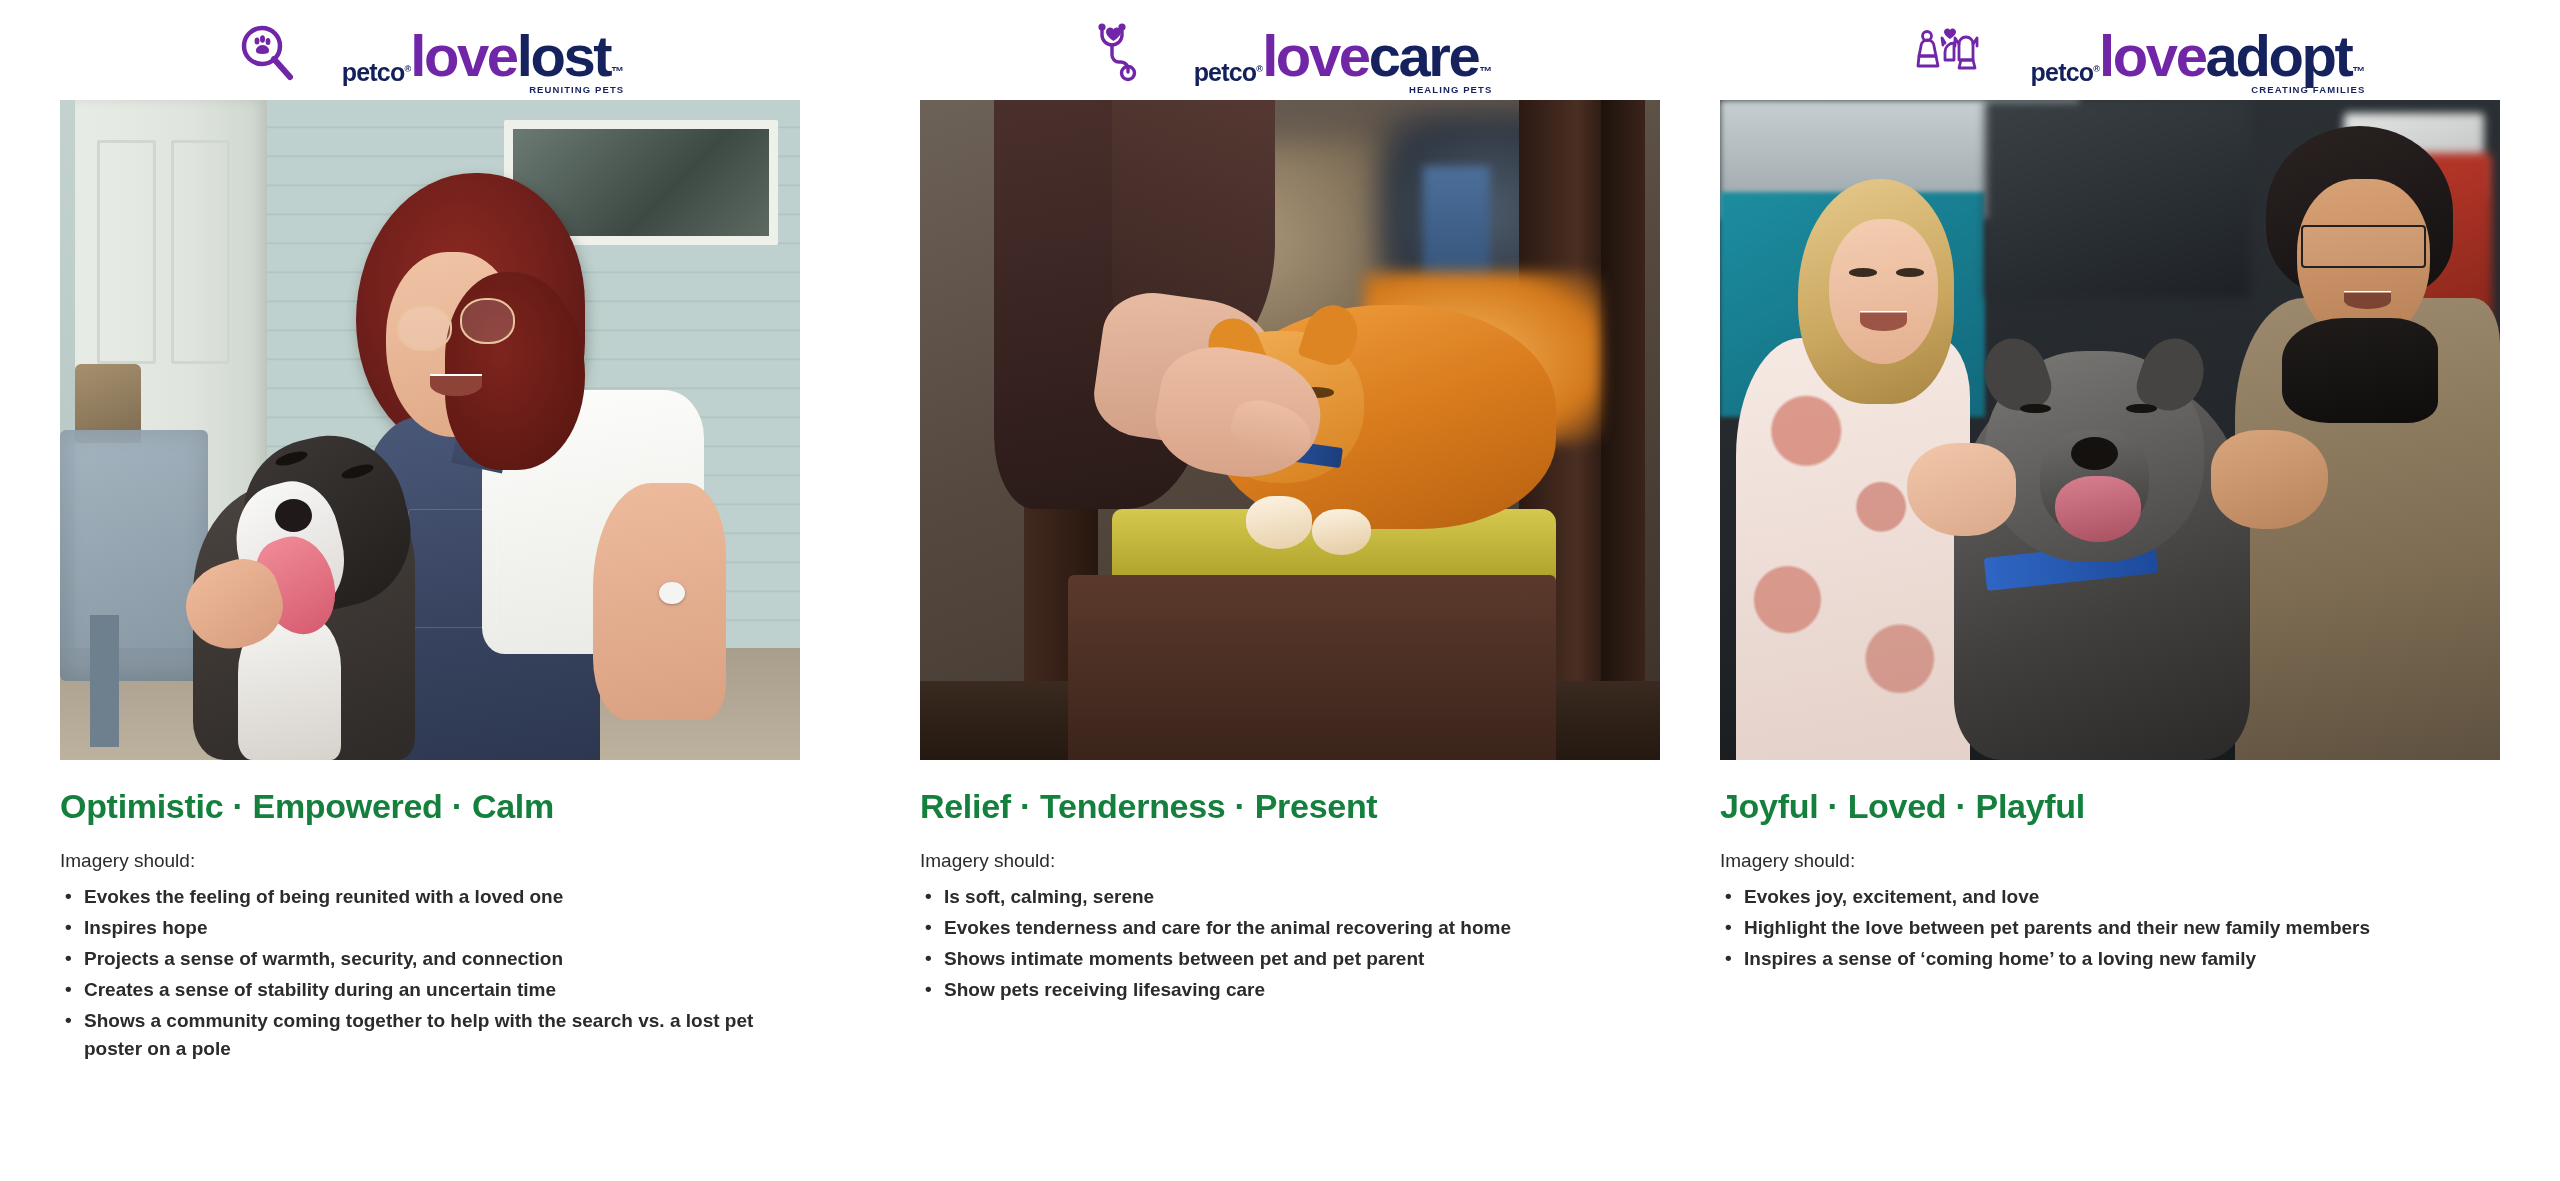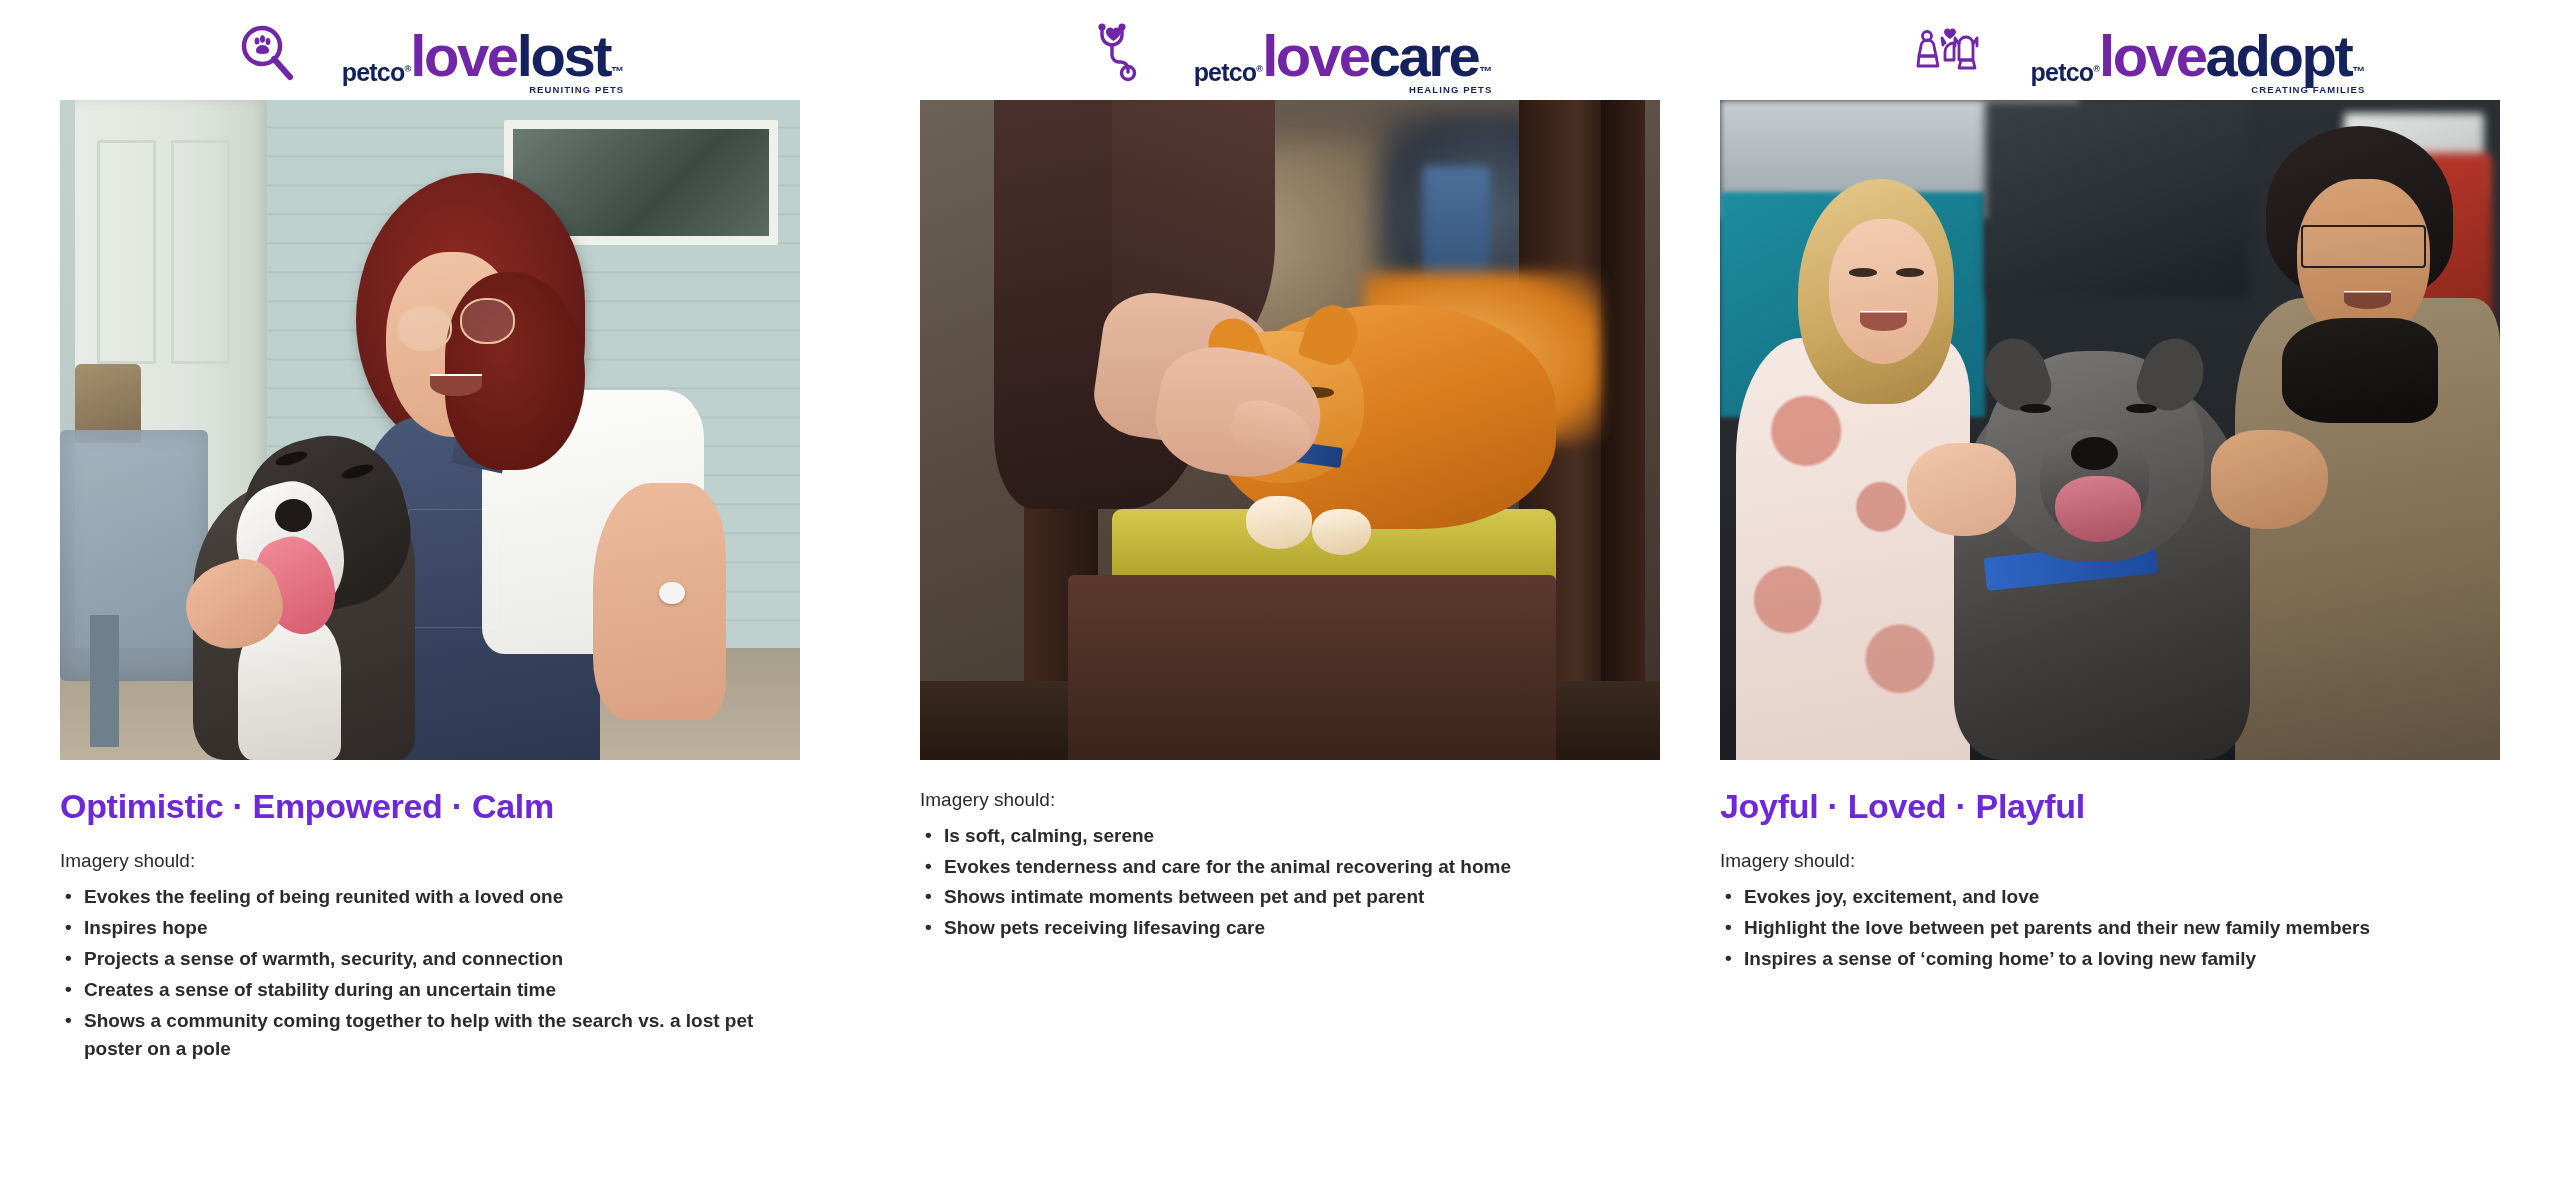--- a/index.html
+++ b/index.html
@@ -347,21 +347,21 @@
                 background: linear-gradient(160deg,#f2c7ab,#dba98b); border-radius: 46% 40% 44% 50%; }
   .p3-hand-m  { right: 22%; top: 50%; width: 15%; height: 15%;
                 background: linear-gradient(160deg,#d9a67c,#b8835c); border-radius: 40% 46% 50% 44%; }
 
   
   .textblock { padding: 28px 0 0 0; }
   .headline {
     font-family: "Liberation Sans", sans-serif;
     font-weight: bold;
     font-size: 34px;
-    color: #6d28d9;
+    color: #15803d;
     letter-spacing: -0.3px;
     line-height: 1.1;
     margin-bottom: 24px;
   }
   .lead {
     font-family: "Liberation Sans", sans-serif;
     font-size: 19px;
     color: #2b2b2b;
     line-height: 1.3;
     margin-bottom: 9px;
@@ -519,20 +519,21 @@
           <div class="ph-layer p2-muzzle"></div>
           <div class="ph-layer p2-collar"></div>
           <div class="ph-layer p2-hand"></div>
           <div class="ph-layer p2-finger"></div>
           <div class="ph-layer p2-paw1"></div>
           <div class="ph-layer p2-paw2"></div>
         </div>
       </div>
 
       <div class="textblock" style="margin:0 60px;">
+        <div class="headline">Relief · Tenderness · Present</div>
         <div class="lead">Imagery should:</div>
         <ul class="bullets">
           <li>Is soft, calming, serene</li>
           <li>Evokes tenderness and care for the animal recovering at home</li>
           <li>Shows intimate moments between pet and pet parent</li>
           <li>Show pets receiving lifesaving care</li>
         </ul>
       </div>
     </div>
 

